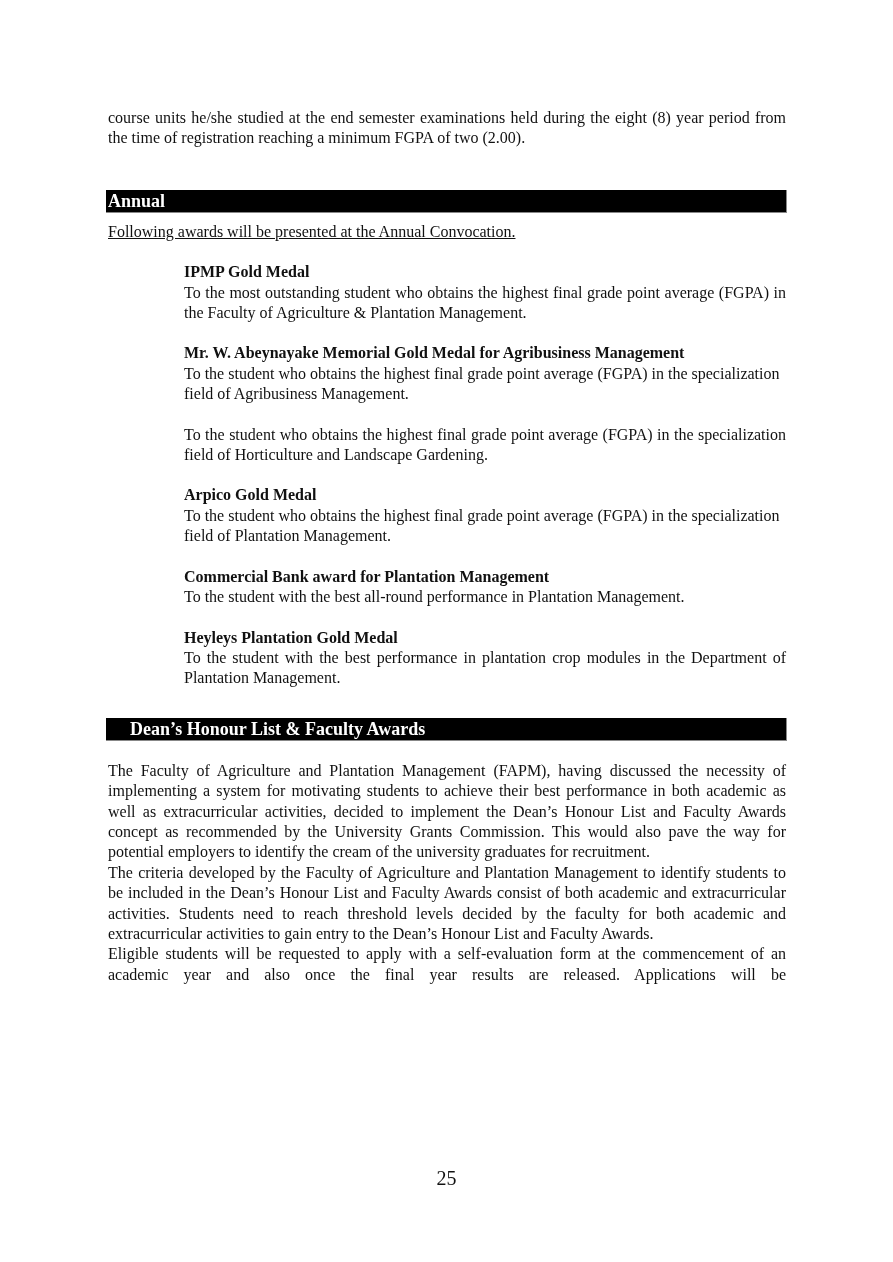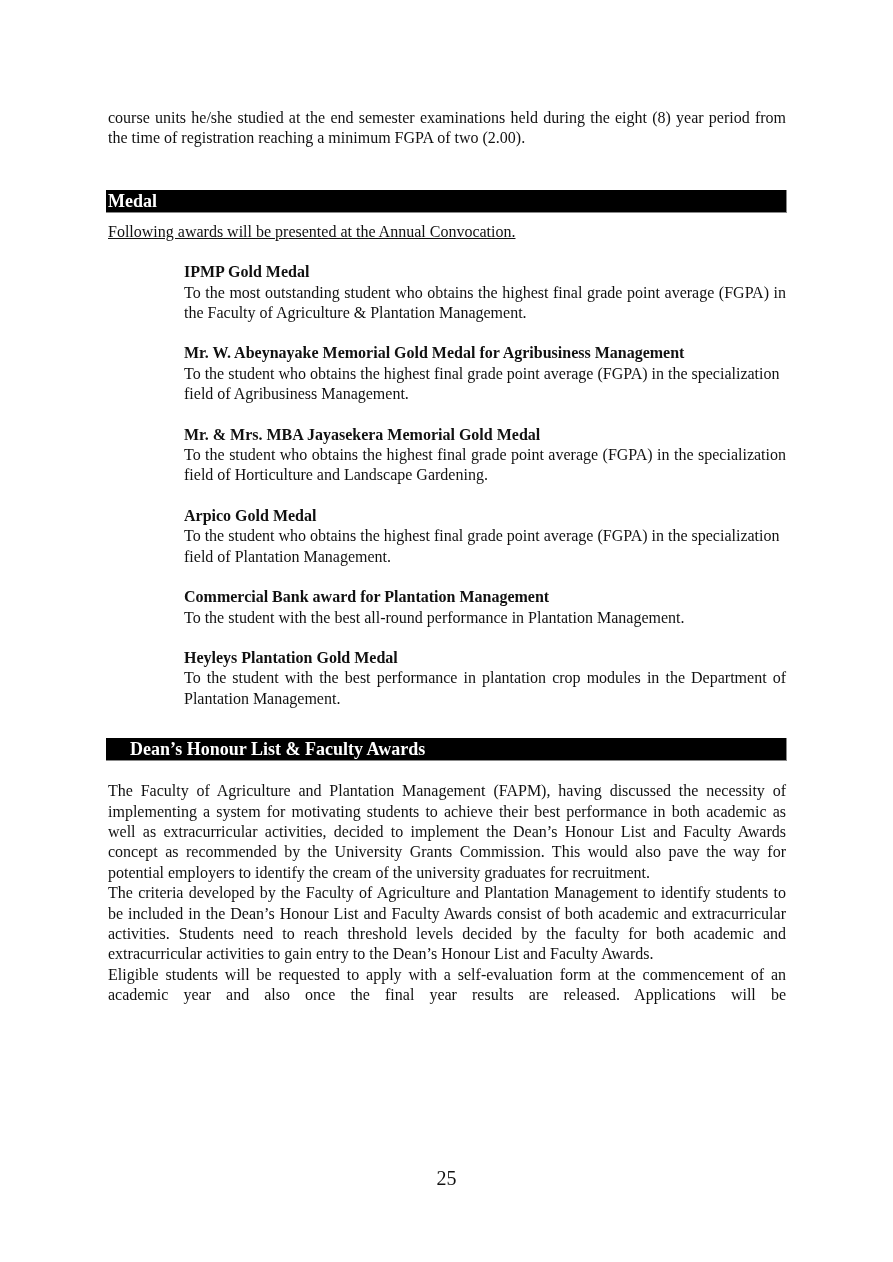--- a/index.html
+++ b/index.html
@@ -71,35 +71,34 @@
     line-height: 20px;
   }
 </style>
 </head>
 <body>
 
 <div class="page">
 
   <p id="intro-para">course units he/she studied at the end semester examinations held during the eight (8) year period from the time of registration reaching a minimum FGPA of two (2.00).</p>
 
-  <div id="awards-bar" class="section-bar">Medal</div>
+  <div id="awards-bar" class="section-bar">Annual</div>
 
   <p id="awards-intro" class="no-justify">Following awards will be presented at the Annual Convocation.</p>
 
   <div class="awards-list">
     <div class="award">
       <div class="award-title">IPMP Gold Medal</div>
       <p class="award-desc">To the most outstanding student who obtains the highest final grade point average (FGPA) in the Faculty of Agriculture &amp; Plantation Management.</p>
     </div>
     <div class="award">
       <div class="award-title">Mr. W. Abeynayake Memorial Gold Medal for Agribusiness Management</div>
       <p class="award-desc last-line-left">To the student who obtains the highest final grade point average (FGPA) in the specialization field of Agribusiness Management.</p>
     </div>
     <div class="award">
-      <div class="award-title">Mr. &amp; Mrs. MBA Jayasekera Memorial Gold Medal</div>
       <p class="award-desc">To the student who obtains the highest final grade point average (FGPA) in the specialization field of Horticulture and Landscape Gardening.</p>
     </div>
     <div class="award">
       <div class="award-title">Arpico Gold Medal</div>
       <p class="award-desc last-line-left">To the student who obtains the highest final grade point average (FGPA) in the specialization field of Plantation Management.</p>
     </div>
     <div class="award">
       <div class="award-title">Commercial Bank award for Plantation Management</div>
       <p class="award-desc">To the student with the best all-round performance in Plantation Management.</p>
     </div>

